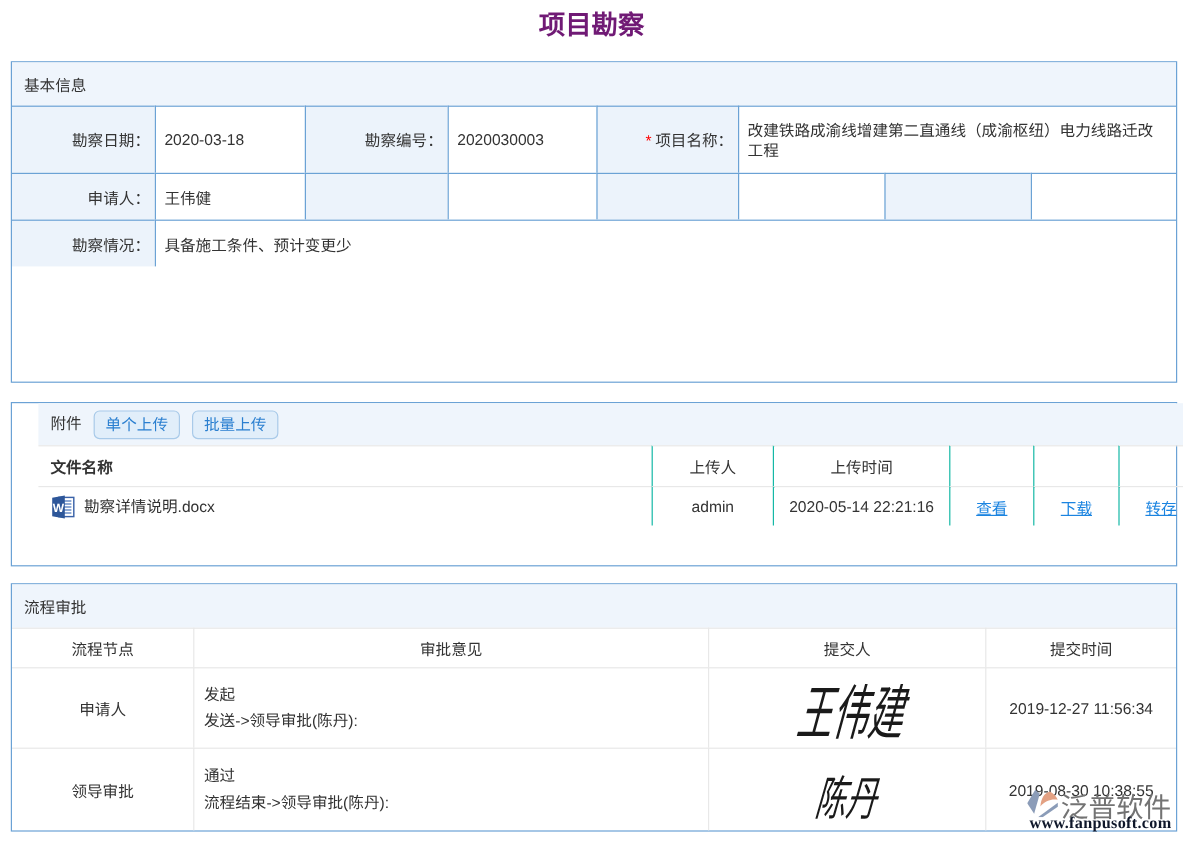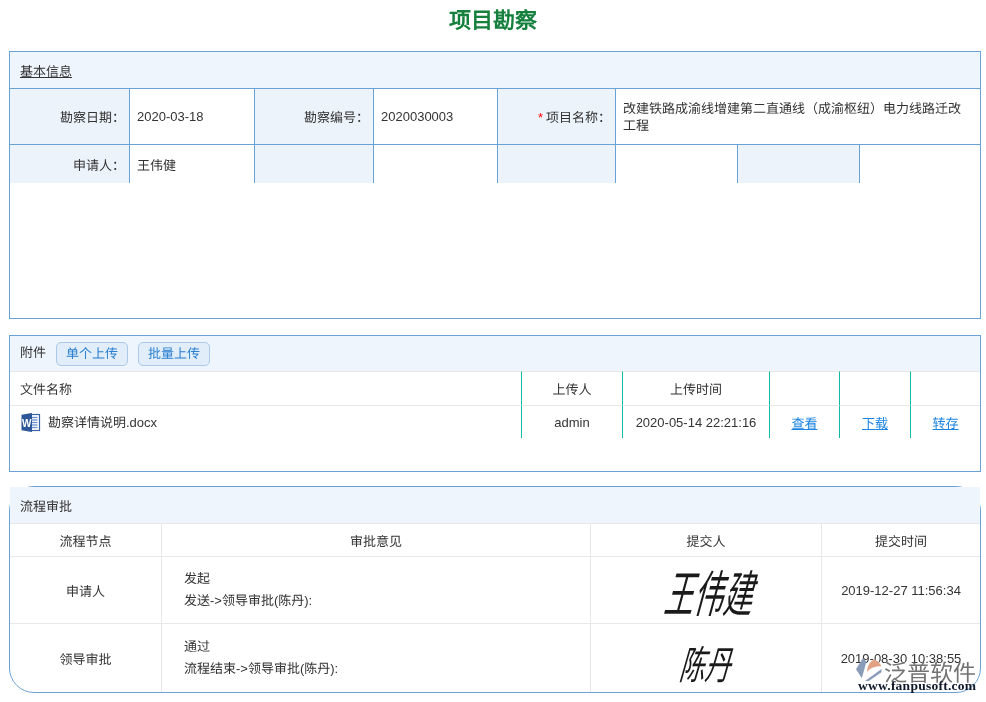--- a/index.html
+++ b/index.html
@@ -1,51 +1,51 @@
 <!DOCTYPE html>
 <html lang="zh-CN"><head>
 <meta charset="utf-8">
 <style>
   html,body{margin:0;padding:0;}
   body{width:986px;height:702px;background:#fff;position:relative;overflow:hidden;
        font-family:"Liberation Sans",sans-serif;font-size:13px;color:#333;}
   h2.title{position:absolute;left:0;top:2px;width:986px;text-align:center;margin:0;
-       font-size:22px;font-weight:bold;color:#15803d;letter-spacing:0;}
+       font-size:22px;font-weight:bold;color:#701a75;letter-spacing:0;}
   .box{position:absolute;left:9px;width:972px;box-sizing:border-box;border:1px solid #6ba2d5;}
   table{border-collapse:separate;border-spacing:0;table-layout:fixed;width:970px;}
   td{box-sizing:border-box;overflow:hidden;padding:0;vertical-align:middle;}
   
   #t1{top:51px;height:268px;}
   #t1 td{border-left:1px solid #6ba2d5;border-top:1px solid #6ba2d5;}
   #t1 td.fc{border-left:none;}
   #t1 tr.hr td{border-top:none;}
-  #t1 .hd{background:#eff5fc;padding-left:10px;text-decoration:underline;}
+  #t1 .hd{background:#eff5fc;padding-left:10px;}
   .lbl{background:#ecf3fb;text-align:right;padding-right:4px;}
   .val{background:#fff;text-align:left;padding-left:7px;}
   i.req{color:#ff0000;font-style:normal;margin-right:3px;}
   
-  #t2{top:335px;height:137px;}
+  #t2{top:335px;height:137px;padding-left:22px;}
   #t2 td{border-left:1px solid #14b8a6;border-top:1px solid #e8e8e8;}
   #t2 td.fc{border-left:none;}
   #t2 tr.hr td{border-top:none;}
   #t2 .hd{background:#eff5fc;padding-left:10px;}
   .ctr{text-align:center;}
   a.lk{color:#1b84e0;text-decoration:underline;}
   .btn{display:inline-block;box-sizing:border-box;width:72px;height:24px;line-height:22px;
        text-align:center;background:#e1eefa;border:1px solid #a9cae9;border-radius:5px;
        color:#2a7fd0;vertical-align:middle;margin-left:10px;}
   .fname{padding-left:10px;}
   .fname svg{vertical-align:-6px;margin-right:7px;}
   
-  #t3{top:486px;height:207px;border-radius:25px;}
+  #t3{top:486px;height:207px;}
   #t3 td{border-left:1px solid #e8e8e8;border-top:1px solid #e8e8e8;}
   #t3 td.fc{border-left:none;}
   #t3 tr.hr td{border-top:none;}
   #t3 .hd{background:#eff5fc;padding-left:10px;}
-  .op{ text-align:left;padding-left:22px;line-height:22px;}
+  .op{ text-align:left;padding-left:8px;line-height:22px;}
   .sig{text-align:center;color:#1a1a1a;}
   .sig div{display:inline-block;font-family:"Liberation Serif",serif;font-style:italic;}
   .sig1 div{font-size:36px;transform:skewX(-7deg) scale(0.82,1.38);margin-left:8px;}
   .sig2 div{font-size:30px;transform:skewX(-7deg) scale(0.85,1.3);position:relative;top:4px;}
   
   #logo{position:absolute;left:0;top:0;width:986px;height:0;z-index:5;}
   #logo .zh{font-size:23px;color:#737373;}
   #logo .url{font-family:"Liberation Serif",serif;font-size:13.5px;font-weight:bold;color:#0f172a;letter-spacing:0.25px;}
 </style>
 </head>
@@ -79,40 +79,44 @@
 <tr style="height:39px">
   <td class="lbl fc">申请人：</td>
           <td class="val">王伟健</td>
   <td class="lbl"></td>
           <td class="val"></td>
   <td class="lbl"></td>
           <td class="val"></td>
   <td class="lbl"></td>
           <td class="val"></td>
 </tr>
+<tr style="height:39px">
+  <td class="lbl fc">勘察情况：</td>
+  <td class="val" colspan="7">具备施工条件、预计变更少</td>
+</tr>
 </tbody>
     </table>
 </div>
 
 <div class="box" id="t2">
 <table>
 <colgroup>
         <col style="width:511px">
         <col style="width:101px">
         <col style="width:147px">
         <col style="width:70px">
         <col style="width:71px">
         <col style="width:70px">
       </colgroup>
 <tbody>
         <tr class="hr" style="height:35px">
           <td class="hd fc" colspan="6">附件<span class="btn">单个上传</span><span class="btn">批量上传</span></td>
         </tr>
 <tr style="height:34px;">
-  <td class="fc" style="padding-left:10px;">文件名称</td>
+  <td class="fc" style="padding-left:10px;font-weight:bold;">文件名称</td>
   <td class="ctr">上传人</td>
           <td class="ctr">上传时间</td>
   <td></td>
           <td></td>
           <td></td>
 </tr>
 <tr style="height:33px">
   <td class="fc fname"><svg width="21" height="21" viewBox="0 0 21 21">
               <rect x="7" y="2.5" width="12.5" height="16" fill="#fff" stroke="#3a62a8" stroke-width="1.2"></rect>
               <g stroke="#6b8fc9" stroke-width="1.3">

